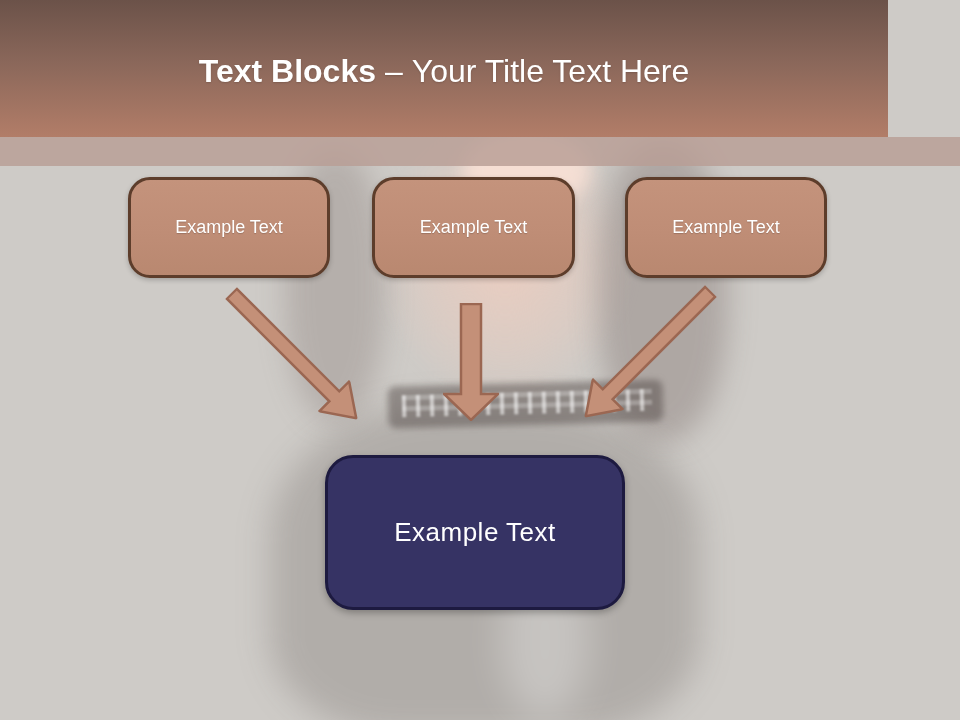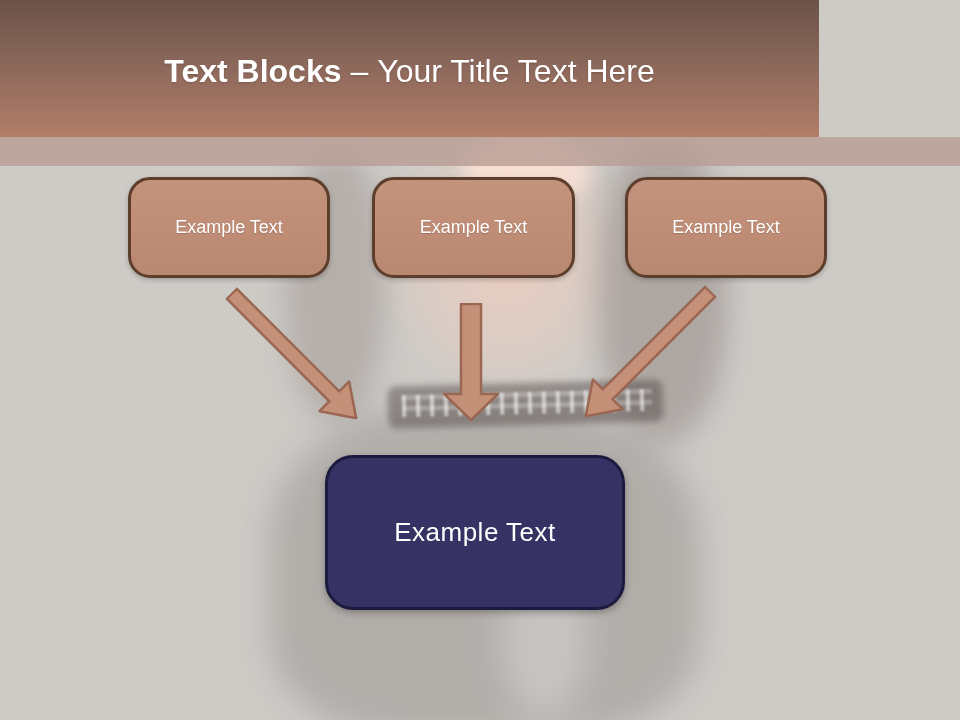--- a/index.html
+++ b/index.html
@@ -11,21 +11,21 @@
   .slide {
     position: relative;
     width: 960px; height: 720px;
     background: var(--background, #cecbc7);
     overflow: hidden;
   }
 
   
   .header {
     position: absolute; left: 0; top: 0;
-    width: 819px; height: 137px;
+    width: 888px; height: 137px;
     background: linear-gradient(180deg, var(--header-top, #6b5249) 0%, #8a675a 45%, var(--header-bottom, #b27d68) 100%);
     z-index: 4;
   }
   .title {
     position: absolute; left: 0; top: 52px;
     width: 100%;
     text-align: center;
     color: var(--text, #ffffff);
     font-size: 32px;
     line-height: 38px;

